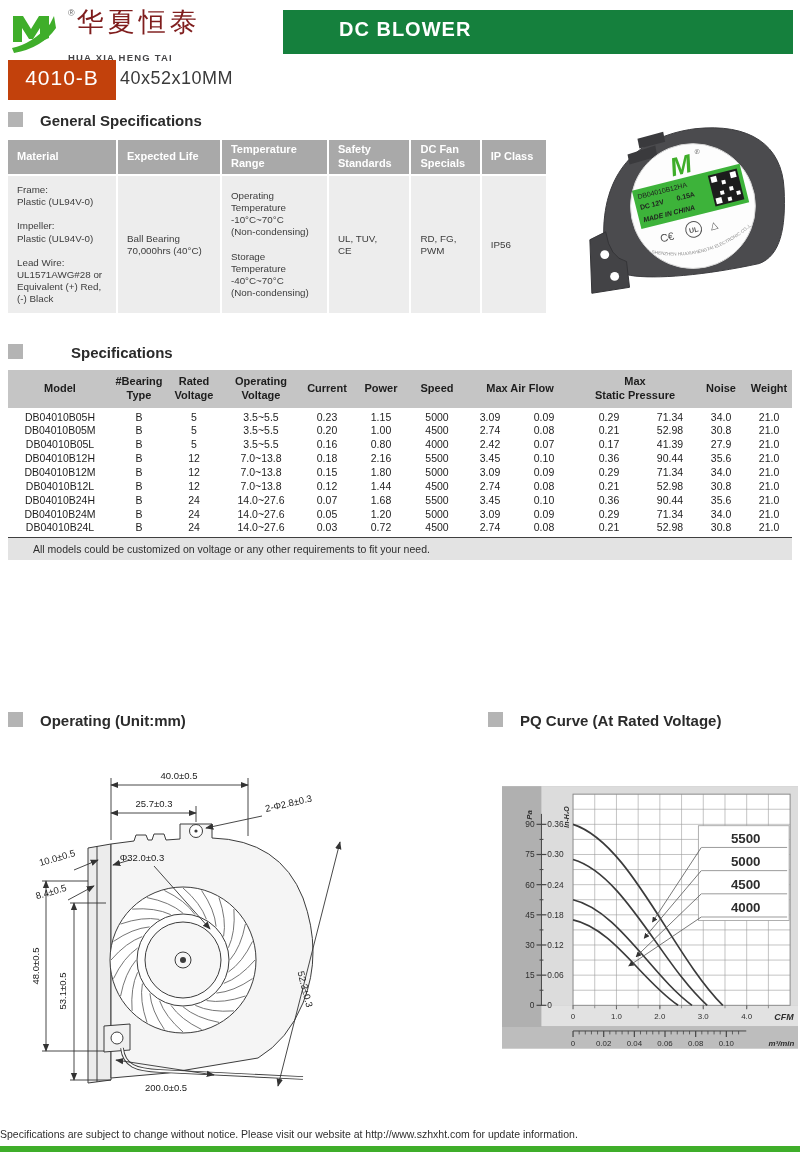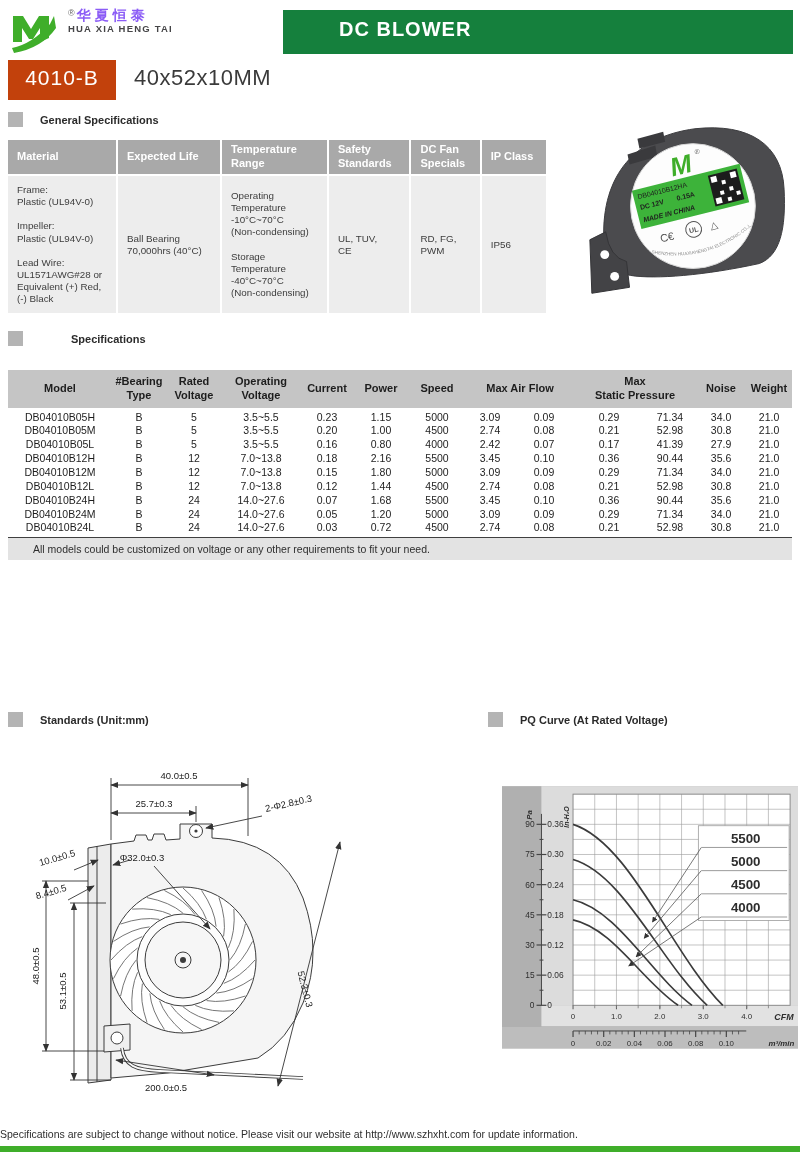--- a/index.html
+++ b/index.html
@@ -3,32 +3,32 @@
 <meta charset="utf-8">
 <style>
   * { margin:0; padding:0; box-sizing:border-box; }
   html,body { background:#fff; }
   body { font-family:"Liberation Sans","DejaVu Sans",sans-serif; color:#333; }
   .page { position:relative; width:800px; height:1152px; background:#fff; overflow:hidden; }
 
   
   .logo-block { position:absolute; left:10px; top:8px; display:flex; align-items:flex-start; }
   .logo-text { margin-left:6px; }
-  .logo-cn { font-size:14px; font-weight:700; color:#8b5cf6; letter-spacing:4px; line-height:1.1; }
-  .logo-en { font-size:9.5px; font-weight:700; color:#454547; letter-spacing:1.2px; }
+  .logo-cn { font-size:27px; font-weight:400; color:#7f1d1d; letter-spacing:4px; line-height:1.1; }
+  .logo-en { font-size:9.5px; font-weight:700; color:#454547; letter-spacing:1.2px;margin-top:14px; }
   .banner { position:absolute; left:283px; top:10px; width:510px; height:44px; background:#15803d;
             color:#fff; font-size:20px; font-weight:700; letter-spacing:1px; line-height:38px; padding-left:56px; }
   .model-badge { position:absolute; left:8px; top:60px; width:108px; height:40px; background:#c2410c;
                  color:#fff; font-size:21px; text-align:center; line-height:36px; letter-spacing:1px; }
-  .model-size { position:absolute; left:134px; top:60px; height:36px; line-height:36px;
-                font-size:22px; color:#3a3a3a; letter-spacing:0.5px; }
+  .model-size { position:absolute; left:120px; top:60px; height:36px; line-height:36px;
+                font-size:18px; color:#3a3a3a; letter-spacing:0.5px; }
 
   
-  .sec-title { position:absolute; display:flex; align-items:center; gap:17px;
-               font-size:11px; font-weight:700; color:#2b2b2b; }
+  .sec-title { position:absolute; display:flex; gap:17px;
+               font-size:15px; font-weight:700; color:#2b2b2b; }
   .sq { width:15px; height:15px; background:#b4b4b4; flex:0 0 15px; }
 
   
   #gen-table { position:absolute; left:6px; top:138px; border-collapse:separate; border-spacing:2px;
                table-layout:fixed; width:542px; }
   #gen-table th { background:#a9a9a9; color:#fff; font-size:11px; font-weight:700; text-align:left;
                   vertical-align:middle; padding:3px 0 3px 9px; height:34px; white-space:pre-line; line-height:1.25; }
   #gen-table td { background:#ededed; color:#3d3d3d; font-size:9.8px; line-height:1.24; padding:8px 4px 8px 9px;
                   vertical-align:middle; white-space:pre-line; height:128px; }
 
@@ -177,21 +177,21 @@
         </g>
         <text x="130" y="119" font-size="10" fill="#555">△</text>
         <path id="arcT" d="M66,128 Q118,152 170,126" fill="none"></path>
         <text font-size="4.6" fill="#8a8a8a">
           <textPath href="#arcT">SHENZHEN HUAXIAHENGTAI ELECTRONIC CO.,LTD</textPath>
         </text>
       </g>
     </svg>
   </div>
 
-  <div class="sec-title" style="left:8px; top:331px;gap:48px;">
+  <div class="sec-title" style="left:8px; top:344px;gap:48px;">
     <span class="sq"></span>
     <span>Specifications</span>
   </div>
   <table id="spec-table">
       <colgroup>
         <col style="width: 104px;">
         <col style="width: 54px;">
         <col style="width: 56px;">
         <col style="width: 78px;">
         <col style="width: 54px;">
@@ -362,21 +362,21 @@
       </tbody>
       <tfoot>
         <tr>
           <td colspan="13">All models could be customized on voltage or any other requirements to fit your need.</td>
         </tr>
       </tfoot>
     </table>
 
   <div class="sec-title" style="left:8px; top:712px;">
     <span class="sq"></span>
-    <span>Standards (Unit:mm)</span>
+    <span>Operating (Unit:mm)</span>
   </div>
 
   <svg class="dims-svg" width="450" height="360" viewBox="0 0 450 360">
     <defs>
       <marker id="da" viewBox="0 0 10 10" refX="9" refY="5" markerWidth="9" markerHeight="9" orient="auto-start-reverse">
         <path d="M0,1 L10,5 L0,9 Z" fill="#333"></path>
       </marker>
     </defs>
     <g stroke="#3c3c3c" stroke-width="1" fill="none">
 

